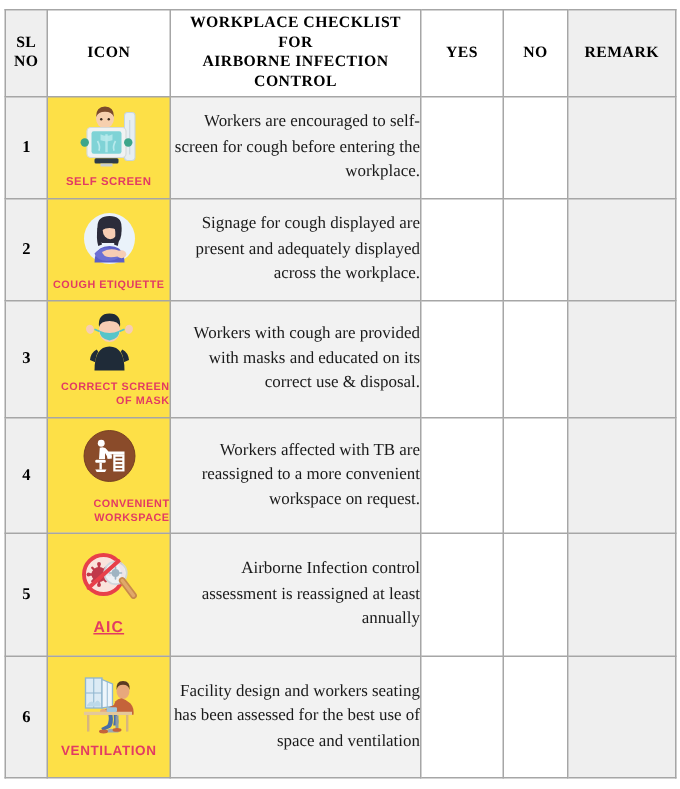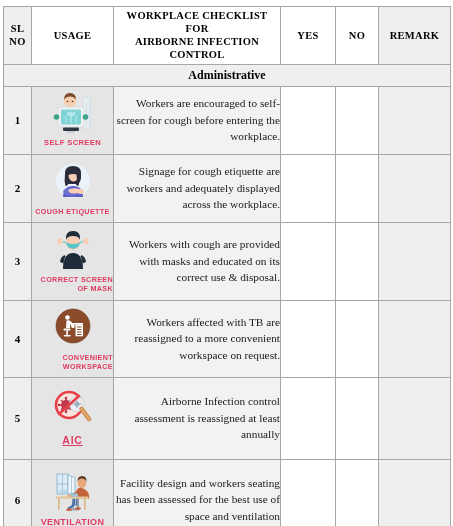--- a/index.html
+++ b/index.html
@@ -73,21 +73,21 @@
 
   
   .sl {
     background: #efefef;
     text-align: center;
     font-weight: bold;
     font-size: 11px;
     color: #000000;
   }
   .iconcell {
-    background: #e5e5e5;
+    background: #fde047;
     text-align: center;
     padding: 4px 2px 3px 2px;
   }
   .textcell {
     background: #f2f2f2;
     font-size: 11.3px;
     line-height: 1.45;
     color: #1a1a1a;
     padding: 5px 8px 5px 9px;
     vertical-align: middle;
@@ -139,35 +139,32 @@
         <col class="c-no">
         <col class="c-remark">
     </colgroup>
 
     <thead>
       <tr>
         <th class="hdr shade">
           <span>SL</span><br>
           <span>NO</span>
         </th>
-        <th class="hdr plain">USAGE</th>
+        <th class="hdr plain">ICON</th>
         <th class="hdr plain wide">
           <span>WORKPLACE CHECKLIST FOR</span><br>
           <span>AIRBORNE INFECTION CONTROL</span>
         </th>
         <th class="hdr plain">YES</th>
         <th class="hdr plain">NO</th>
         <th class="hdr shade">REMARK</th>
       </tr>
     </thead>
 
     <tbody>
-      <tr class="section-row">
-        <td colspan="6">Administrative</td>
-      </tr>
 
       <tr style="height:68px;">
         <td class="sl">1</td>
         <td class="iconcell">
           <div class="iconwrap">
             <span class="iconart">
               <svg viewBox="0 0 56 44">
                 <rect x="38" y="5" width="7" height="32" rx="2" fill="#e6eef2" stroke="#c7d5dc" stroke-width="0.7"></rect>
                 <line x1="41.5" y1="10" x2="41.5" y2="33" stroke="#c7d5dc" stroke-width="0.7"></line>
                 <ellipse cx="25" cy="9" rx="6" ry="6.5" fill="#f6cfae"></ellipse>
@@ -208,21 +205,21 @@
                 <path d="M34 13 q1 7 -0.5 12 l-2.5-1 q1.5-6 0.5-11z" fill="#2b2b3a"></path>
                 <path d="M18 36 q0-11 10-11 q10 0 10 11 z" fill="#5b5fc7"></path>
                 <path d="M18 30 q4-5 11-3 q5 1.5 6 5 q-3 3-9 3 q-6 0-8-5z" fill="#6b6fd4"></path>
                 <path d="M23 29 q5-3 11-1 q2 0.7 3 2 q-3 2.5-8 2.5 q-5 0-6-3.5z" fill="#f7cdb4"></path>
                 <ellipse cx="36" cy="30.5" rx="3.2" ry="2.6" fill="#f7cdb4"></ellipse>
               </svg>
             </span>
             <span class="iconlabel wide-lbl">COUGH ETIQUETTE</span>
           </div>
         </td>
-        <td class="textcell">Signage for cough etiquette are workers and adequately displayed across the workplace.</td>
+        <td class="textcell">Signage for cough displayed are present and adequately displayed across the workplace.</td>
         <td class="yescell"></td>
         <td class="nocell"></td>
         <td class="remarkcell"></td>
       </tr>
 
       <tr style="height:78px;">
         <td class="sl">3</td>
         <td class="iconcell">
           <div class="iconwrap">
             <span class="iconart">

